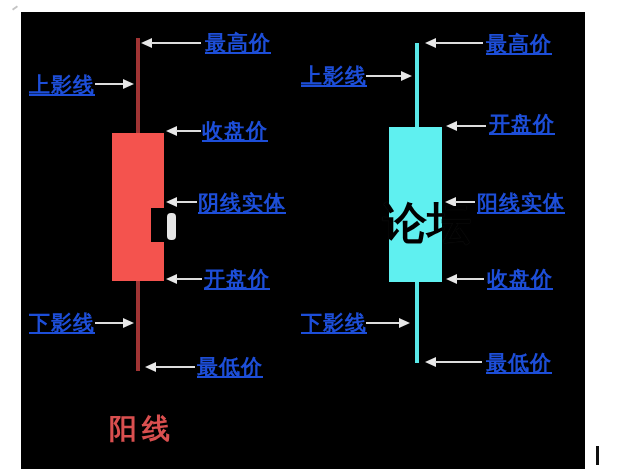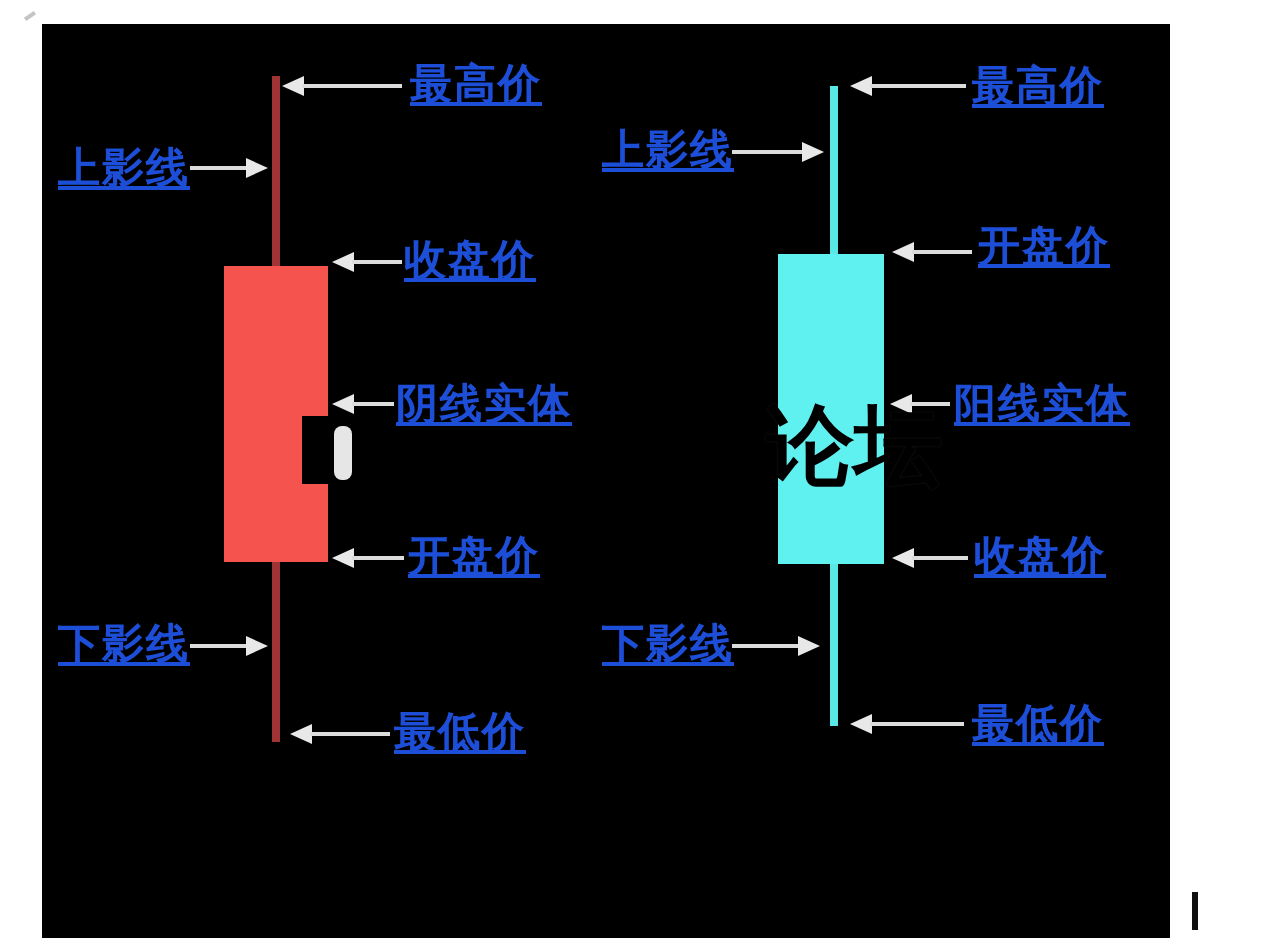--- a/index.html
+++ b/index.html
@@ -75,20 +75,21 @@
   <div class="lbl" style="left:197px; top:355px;">最低价</div>
 
   <div class="lbl" style="left:486px; top:32px;">最高价</div>
   <div class="lbl" style="left:301px; top:64px;">上影线</div>
   <div class="lbl" style="left:489px; top:112px;">开盘价</div>
   <div class="lbl" style="left:477px; top:191px;">阳线实体</div>
   <div class="lbl" style="left:487px; top:267px;">收盘价</div>
   <div class="lbl" style="left:301px; top:311px;">下影线</div>
   <div class="lbl" style="left:486px; top:351px;">最低价</div>
 
+  <div class="title" style="left: 109px; top: 410px; color: rgb(217, 79, 79);">阳线</div>
 
   <div>
     <div class="ah-left" style="left:141px; top:38px;"></div>
     <div class="aline" style="left:151px; top:42px; width:50px;"></div>
   </div>
   <div>
     <div class="aline" style="left:95px; top:83px; width:29px;"></div>
     <div class="ah-right" style="left:123px; top:79px;"></div>
   </div>
   <div>

